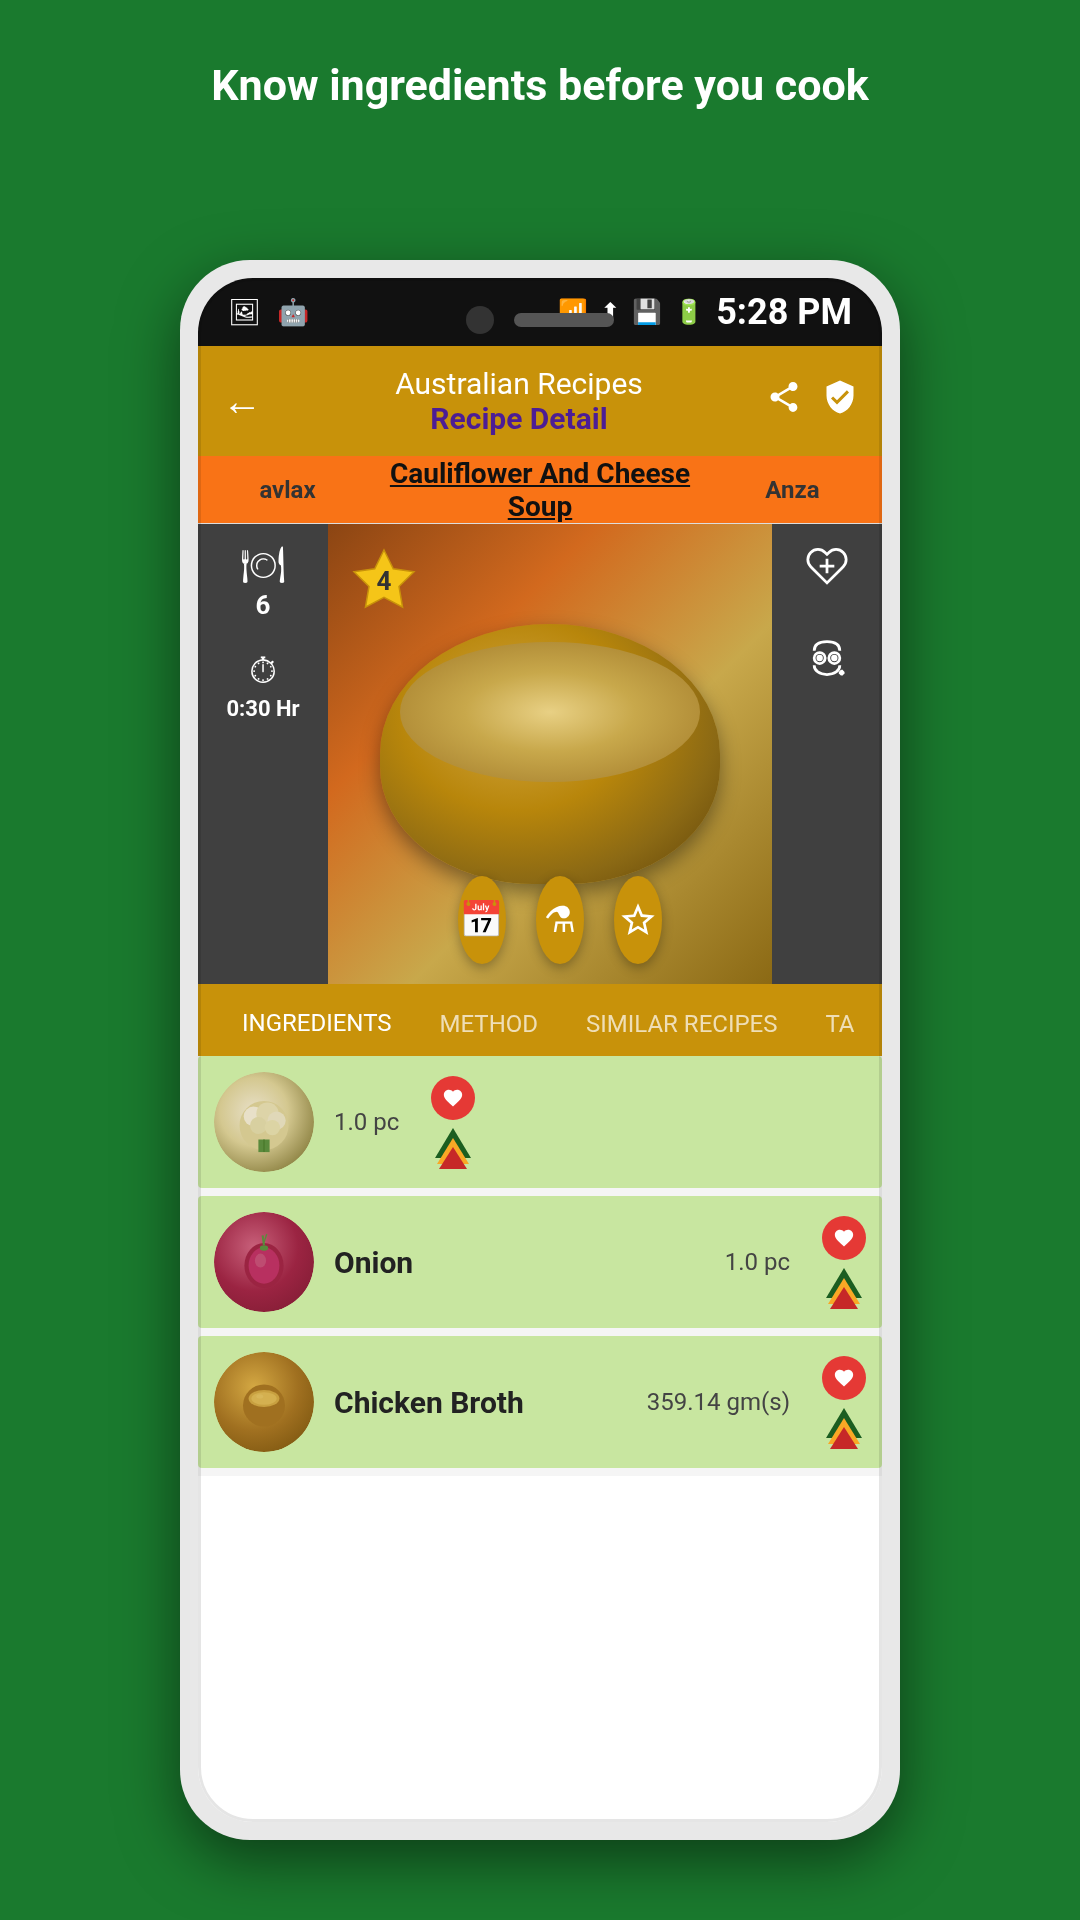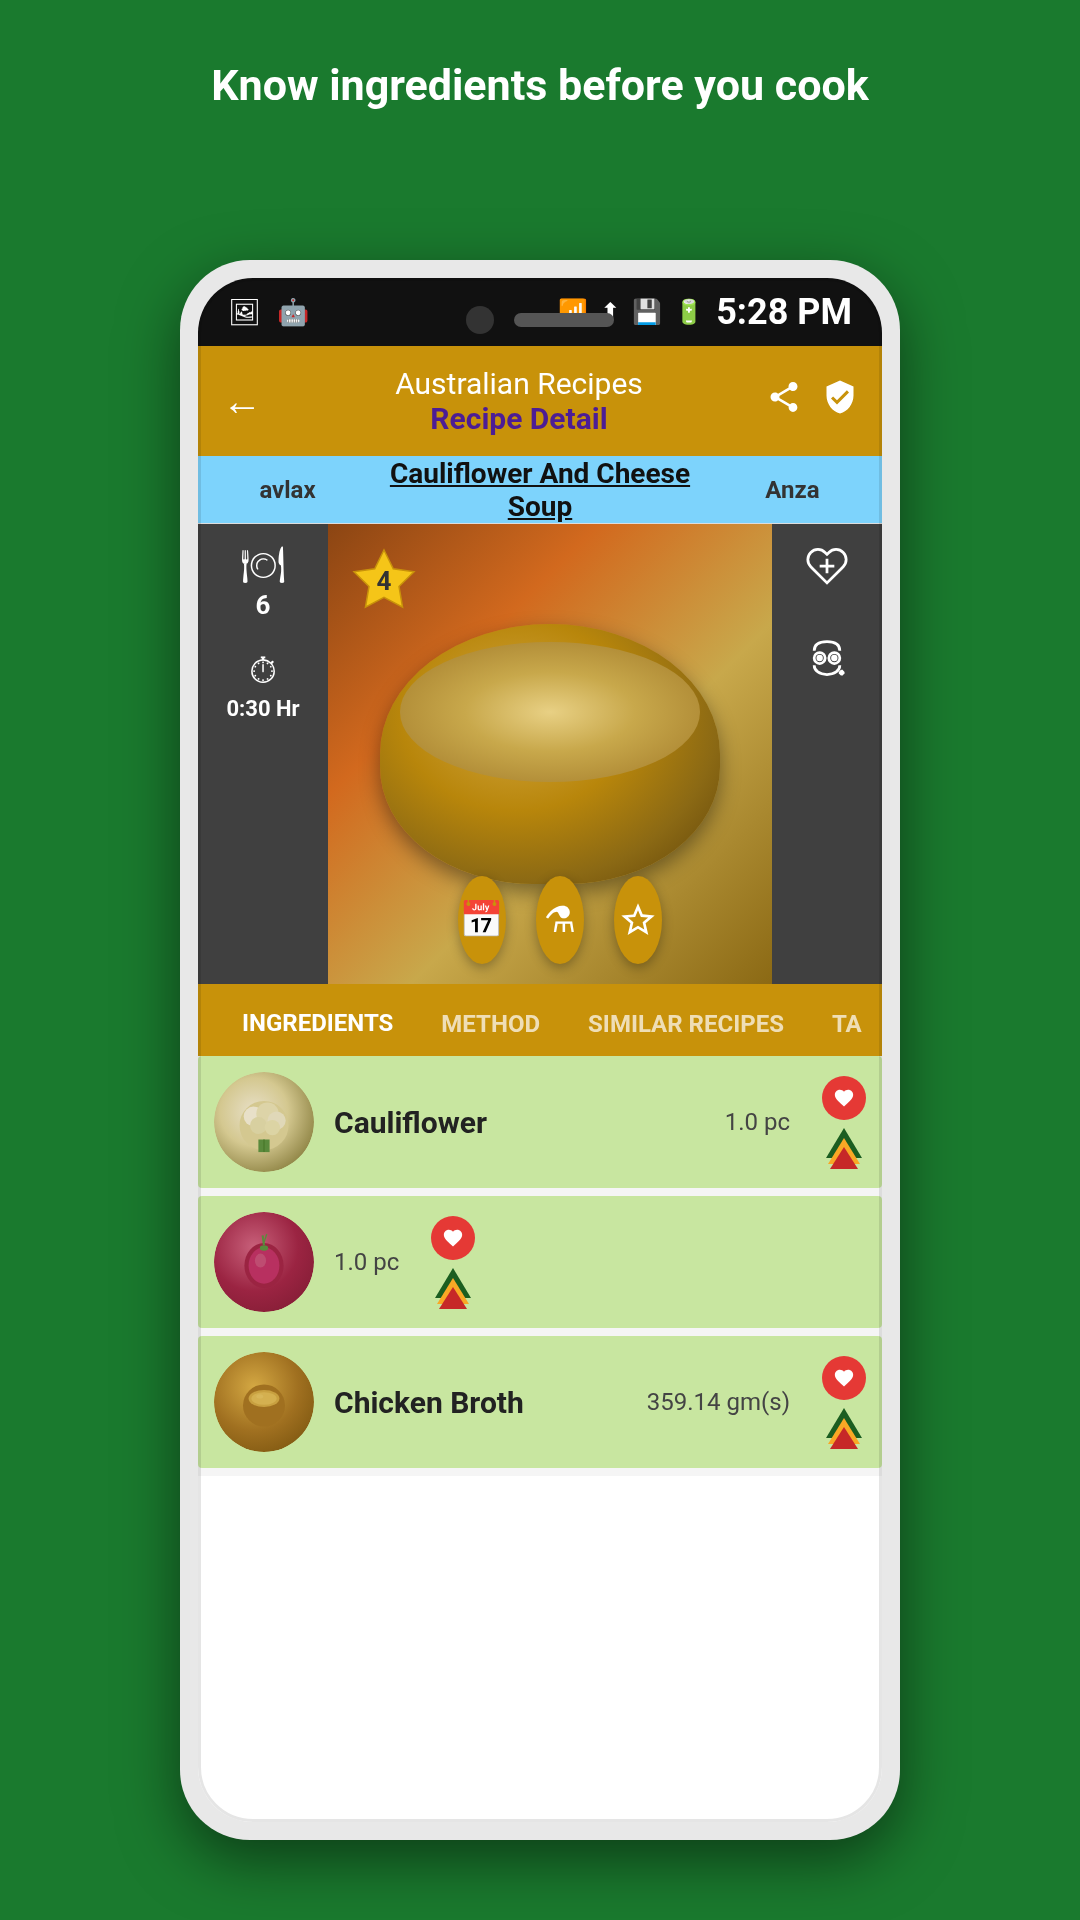--- a/index.html
+++ b/index.html
@@ -135,21 +135,21 @@
 
     .share-icon, .shield-icon {
       color: white;
       font-size: 36px;
     }
 
     
     .recipe-tabs {
       width: 100%;
       height: 68px;
-      background: #7dd3fc;
+      background: #f97316;
       display: flex;
       align-items: center;
       border-bottom: 1px solid #ddd;
       overflow: hidden;
     }
 
     .recipe-tab {
       flex: 1;
       text-align: center;
       font-size: 24px;
@@ -281,21 +281,21 @@
       background: #c8920a;
       display: flex;
       align-items: center;
       padding: 0 20px;
       gap: 0;
       overflow: hidden;
     }
 
     .ing-tab {
       font-size: 24px;
-      font-weight: bold;
+      font-weight: normal;
       color: rgba(255,255,255,0.7);
       padding: 0 24px;
       height: 100%;
       display: flex;
       align-items: center;
       cursor: pointer;
       white-space: nowrap;
       margin-top: 8px;
     }
 
@@ -573,21 +573,20 @@
               <circle cx="35" cy="42" r="14" fill="#e8e0c8"></circle>
               <circle cx="55" cy="38" r="16" fill="#ddd4a8"></circle>
               <circle cx="68" cy="48" r="13" fill="#e0d8b8"></circle>
               <circle cx="42" cy="55" r="12" fill="#d8d0a0"></circle>
               <circle cx="62" cy="58" r="11" fill="#dcd4a4"></circle>
               <rect x="42" y="75" width="16" height="18" fill="#5a8a3c"></rect>
               <line x1="50" y1="75" x2="50" y2="93" stroke="#4a7a2c" stroke-width="2"></line>
             </svg>
           </div>
         </div>
-        <span class="ingredient-name">Cauliflower</span>
         <span class="ingredient-amount">1.0 pc</span>
         <div class="ingredient-icons">
           <div class="heart-icon">
             <svg width="22" height="22" viewBox="0 0 24 24" fill="white">
               <path d="M12 21.35l-1.45-1.32C5.4 15.36 2 12.28 2 8.5 2 5.42 4.42 3 7.5 3c1.74 0 3.41.81 4.5 2.09C13.09 3.81 14.76 3 16.5 3 19.58 3 22 5.42 22 8.5c0 3.78-3.4 6.86-8.55 11.54L12 21.35z"></path>
             </svg>
           </div>
           <div class="triangle-stack">
             <div class="triangle-icon" style="border-left:18px solid transparent;border-right:18px solid transparent;border-bottom:30px solid #1b5e20;"></div>
             <div class="triangle-icon" style="border-left:16px solid transparent;border-right:16px solid transparent;border-bottom:26px solid #f9a825;margin-top:-20px;"></div>
@@ -602,20 +601,21 @@
             <svg width="70" height="70" viewBox="0 0 100 100">
               <ellipse cx="50" cy="55" rx="28" ry="32" fill="#9b2442"></ellipse>
               <ellipse cx="50" cy="55" rx="22" ry="26" fill="#b83060"></ellipse>
               <ellipse cx="45" cy="48" rx="8" ry="10" fill="rgba(200,120,140,0.4)"></ellipse>
               <ellipse cx="50" cy="30" rx="6" ry="4" fill="#5a8a3c"></ellipse>
               <line x1="50" y1="26" x2="48" y2="12" stroke="#5a8a3c" stroke-width="3"></line>
               <line x1="50" y1="22" x2="54" y2="10" stroke="#5a8a3c" stroke-width="2"></line>
             </svg>
           </div>
         </div>
+        <span class="ingredient-name">Onion</span>
         <span class="ingredient-amount">1.0 pc</span>
         <div class="ingredient-icons">
           <div class="heart-icon">
             <svg width="22" height="22" viewBox="0 0 24 24" fill="white">
               <path d="M12 21.35l-1.45-1.32C5.4 15.36 2 12.28 2 8.5 2 5.42 4.42 3 7.5 3c1.74 0 3.41.81 4.5 2.09C13.09 3.81 14.76 3 16.5 3 19.58 3 22 5.42 22 8.5c0 3.78-3.4 6.86-8.55 11.54L12 21.35z"></path>
             </svg>
           </div>
           <div class="triangle-stack">
             <div class="triangle-icon" style="border-left:18px solid transparent;border-right:18px solid transparent;border-bottom:30px solid #1b5e20;"></div>
             <div class="triangle-icon" style="border-left:16px solid transparent;border-right:16px solid transparent;border-bottom:26px solid #f9a825;margin-top:-20px;"></div>

